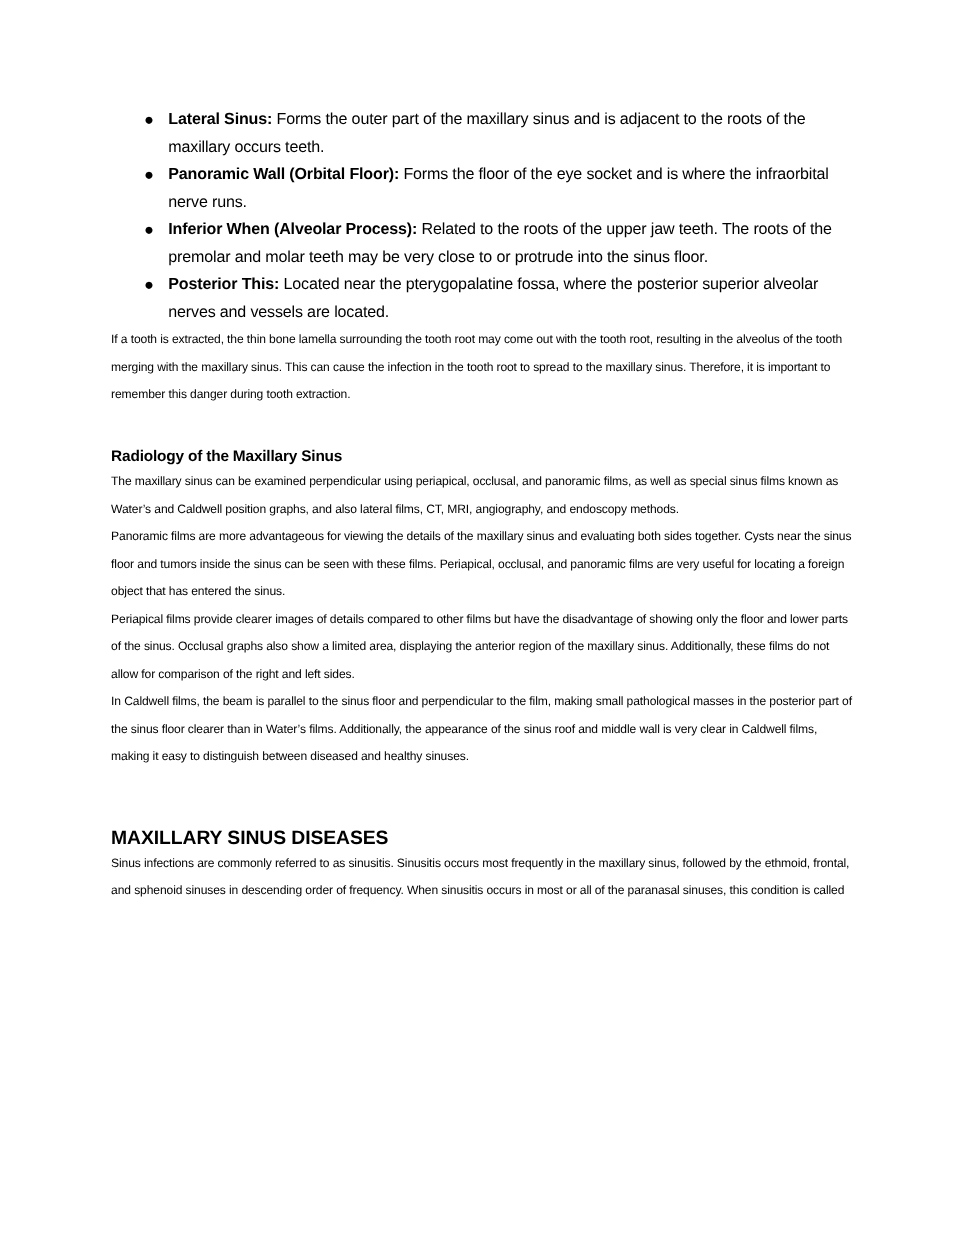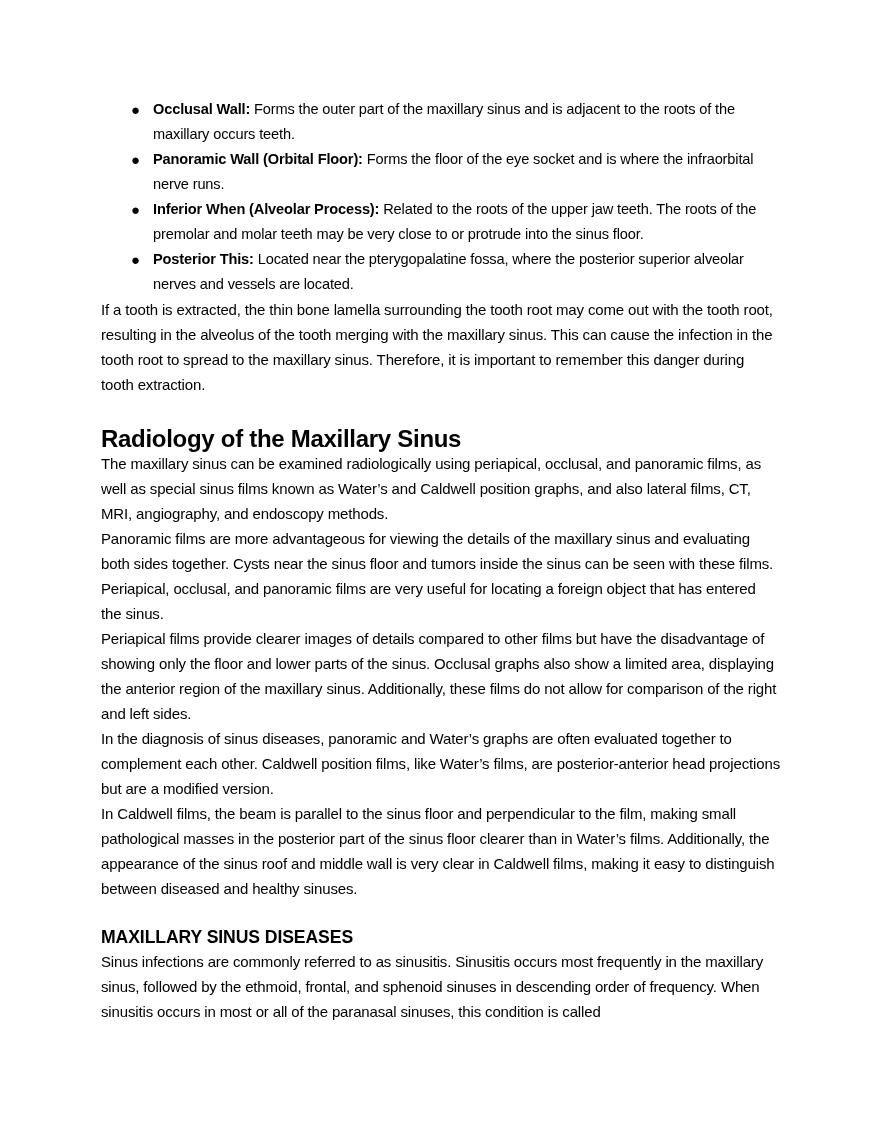--- a/index.html
+++ b/index.html
@@ -51,88 +51,87 @@
     line-height: 25px;
     font-size: 15px;
     text-align: left;
   }
   .lead {
     font-weight: bold;
   }
 
   
   p.body {
-    font-size: 15px;
+    font-size: 11px;
     line-height: 25px;
     letter-spacing: -0.01em;
     margin: 0;
     text-align: left;
   }
   .gap-para {
     margin-top: 17px;
   }
   .gap-after-list {
     margin-top: 22px;
   }
 
   
   h2.heading-title {
-    font-size: 24px;
+    font-size: 14px;
     font-weight: bold;
     line-height: 24px;
     letter-spacing: -0.012em;
     margin: 30px 0 0 0;
   }
   h2.heading-upper {
     font-size: 17.6px;
     font-weight: bold;
     line-height: 24px;
     letter-spacing: -0.005em;
-    margin: 24px 0 0 0;
+    margin: 48px 0 0 0;
   }
   .after-heading {
     margin-top: 19px;
   }
 </style>
 </head>
 <body>
 
 <div class="page">
   <div class="content">
 
     <ul class="bullets">
       <li>
         <span class="bullet-dot">●</span>
-        <span class="lead">Occlusal Wall:</span><span> Forms the outer part of the maxillary sinus and is adjacent to the roots of the maxillary occurs teeth.</span>
+        <span class="lead">Lateral Sinus:</span><span> Forms the outer part of the maxillary sinus and is adjacent to the roots of the maxillary occurs teeth.</span>
       </li>
       <li>
         <span class="bullet-dot">●</span>
         <span class="lead">Panoramic Wall (Orbital Floor):</span><span> Forms the floor of the eye socket and is where the infraorbital nerve runs.</span>
       </li>
       <li>
         <span class="bullet-dot">●</span>
         <span class="lead">Inferior When (Alveolar Process):</span><span> Related to the roots of the upper jaw teeth. The roots of the premolar and molar teeth may be very close to or protrude into the sinus floor.</span>
       </li>
       <li>
         <span class="bullet-dot">●</span>
         <span class="lead">Posterior This:</span><span> Located near the pterygopalatine fossa, where the posterior superior alveolar nerves and vessels are located.</span>
       </li>
     </ul>
 
     <p class="body gap-after-list">If a tooth is extracted, the thin bone lamella surrounding the tooth root may come out with the tooth root, resulting in the alveolus of the tooth merging with the maxillary sinus. This can cause the infection in the tooth root to spread to the maxillary sinus. Therefore, it is important to remember this danger during tooth extraction.</p>
 
     <h2 class="heading-title">Radiology of the Maxillary Sinus</h2>
 
-    <p class="body after-heading">The maxillary sinus can be examined radiologically using periapical, occlusal, and panoramic films, as well as special sinus films known as Water’s and Caldwell position graphs, and also lateral films, CT, MRI, angiography, and endoscopy methods.</p>
+    <p class="body after-heading">The maxillary sinus can be examined perpendicular using periapical, occlusal, and panoramic films, as well as special sinus films known as Water’s and Caldwell position graphs, and also lateral films, CT, MRI, angiography, and endoscopy methods.</p>
 
     <p class="body gap-para">Panoramic films are more advantageous for viewing the details of the maxillary sinus and evaluating both sides together. Cysts near the sinus floor and tumors inside the sinus can be seen with these films. Periapical, occlusal, and panoramic films are very useful for locating a foreign object that has entered the sinus.</p>
 
     <p class="body gap-para">Periapical films provide clearer images of details compared to other films but have the disadvantage of showing only the floor and lower parts of the sinus. Occlusal graphs also show a limited area, displaying the anterior region of the maxillary sinus. Additionally, these films do not allow for comparison of the right and left sides.</p>
 
-    <p class="body gap-para">In the diagnosis of sinus diseases, panoramic and Water’s graphs are often evaluated together to complement each other. Caldwell position films, like Water’s films, are posterior-anterior head projections but are a modified version.</p>
 
     <p class="body gap-para">In Caldwell films, the beam is parallel to the sinus floor and perpendicular to the film, making small pathological masses in the posterior part of the sinus floor clearer than in Water’s films. Additionally, the appearance of the sinus roof and middle wall is very clear in Caldwell films, making it easy to distinguish between diseased and healthy sinuses.</p>
 
     <h2 class="heading-upper">MAXILLARY SINUS DISEASES</h2>
 
     <p class="body after-heading">Sinus infections are commonly referred to as sinusitis. Sinusitis occurs most frequently in the maxillary sinus, followed by the ethmoid, frontal, and sphenoid sinuses in descending order of frequency. When sinusitis occurs in most or all of the paranasal sinuses, this condition is called</p>
 
   </div>
 </div>
 

